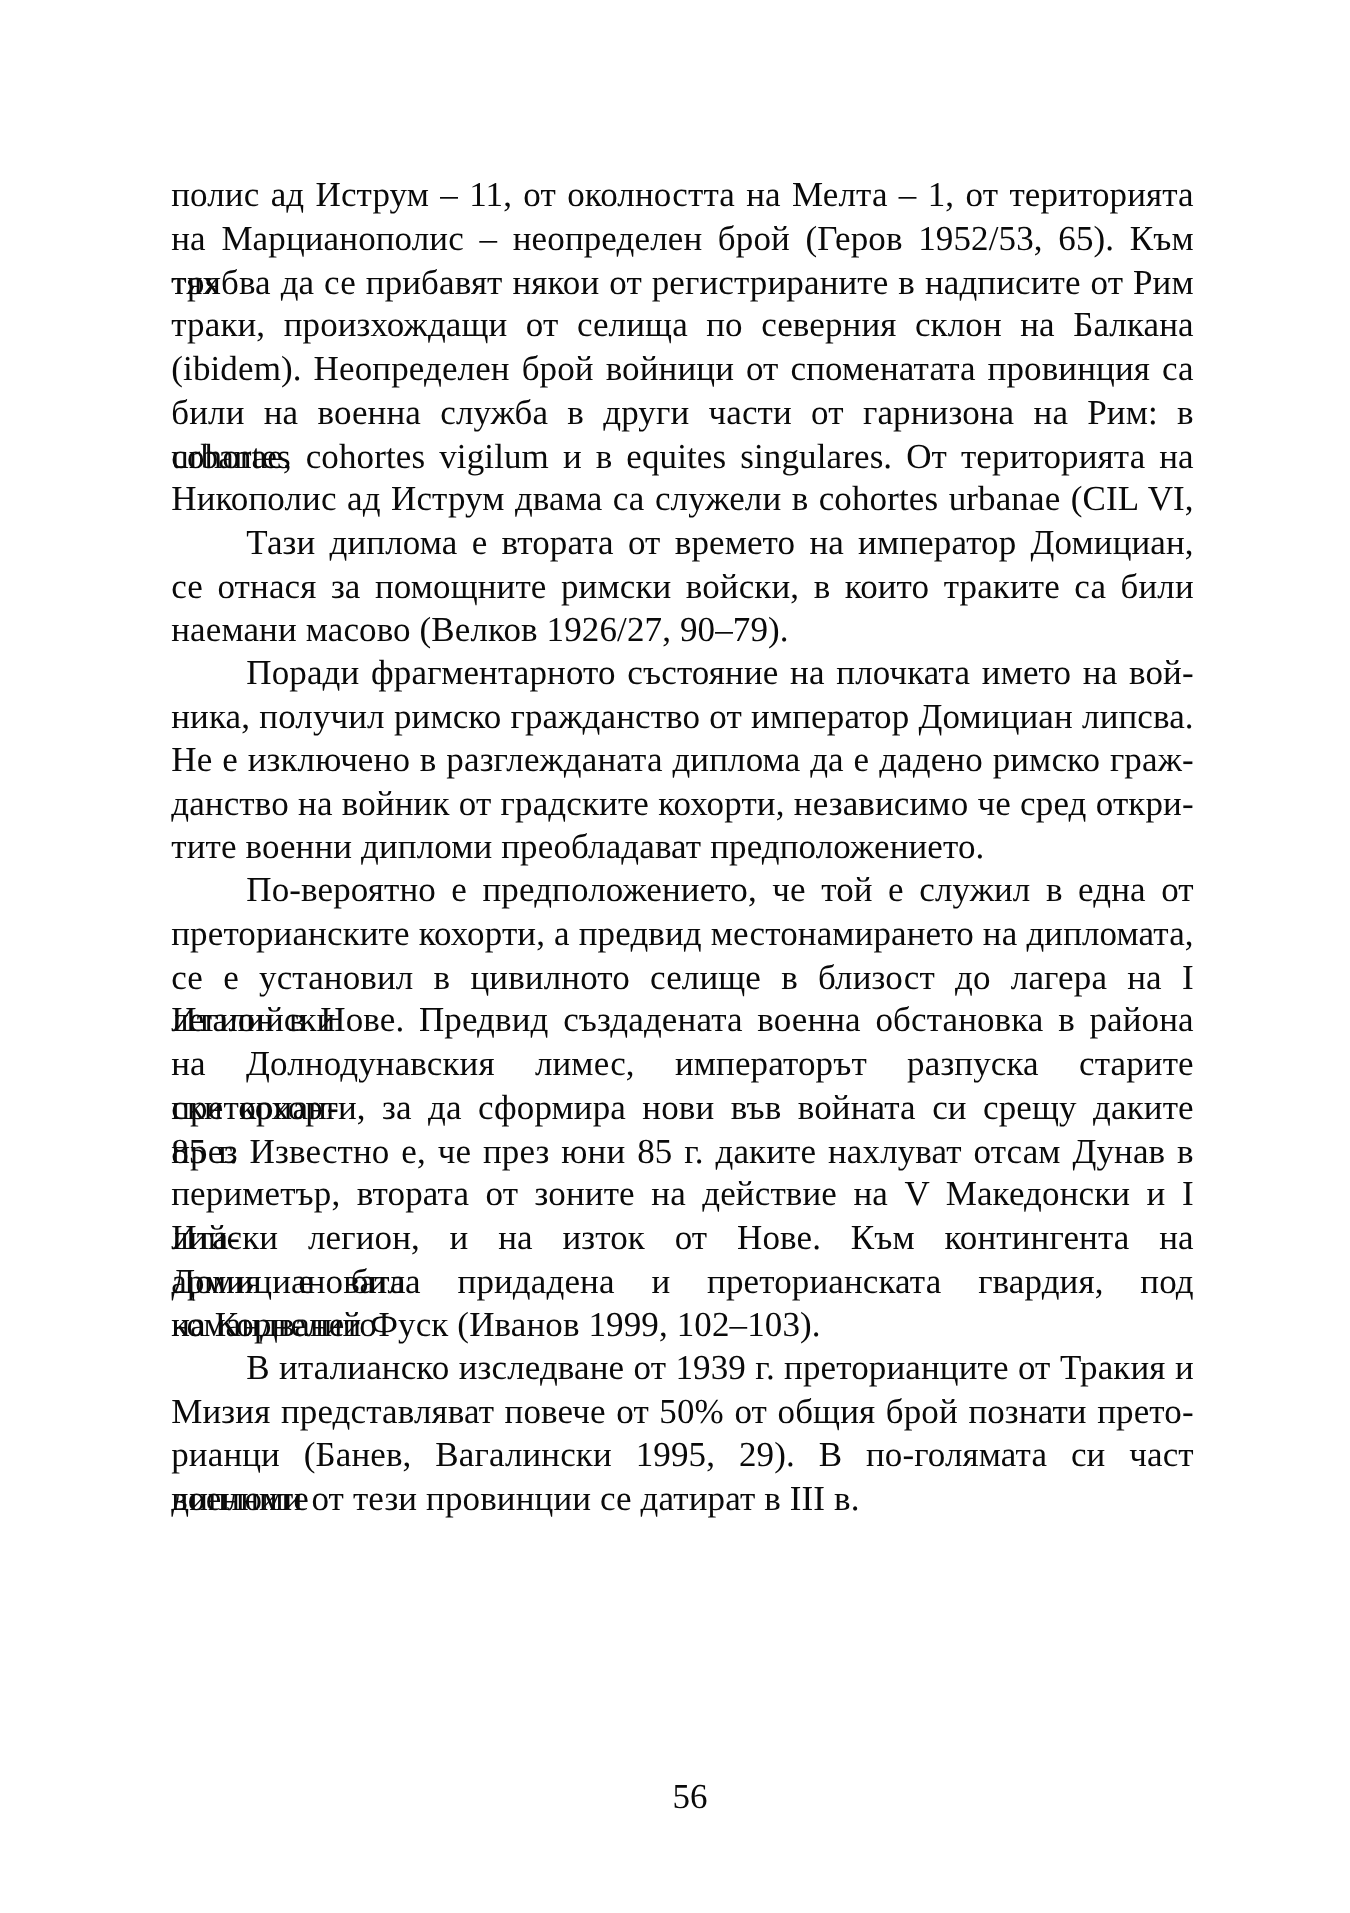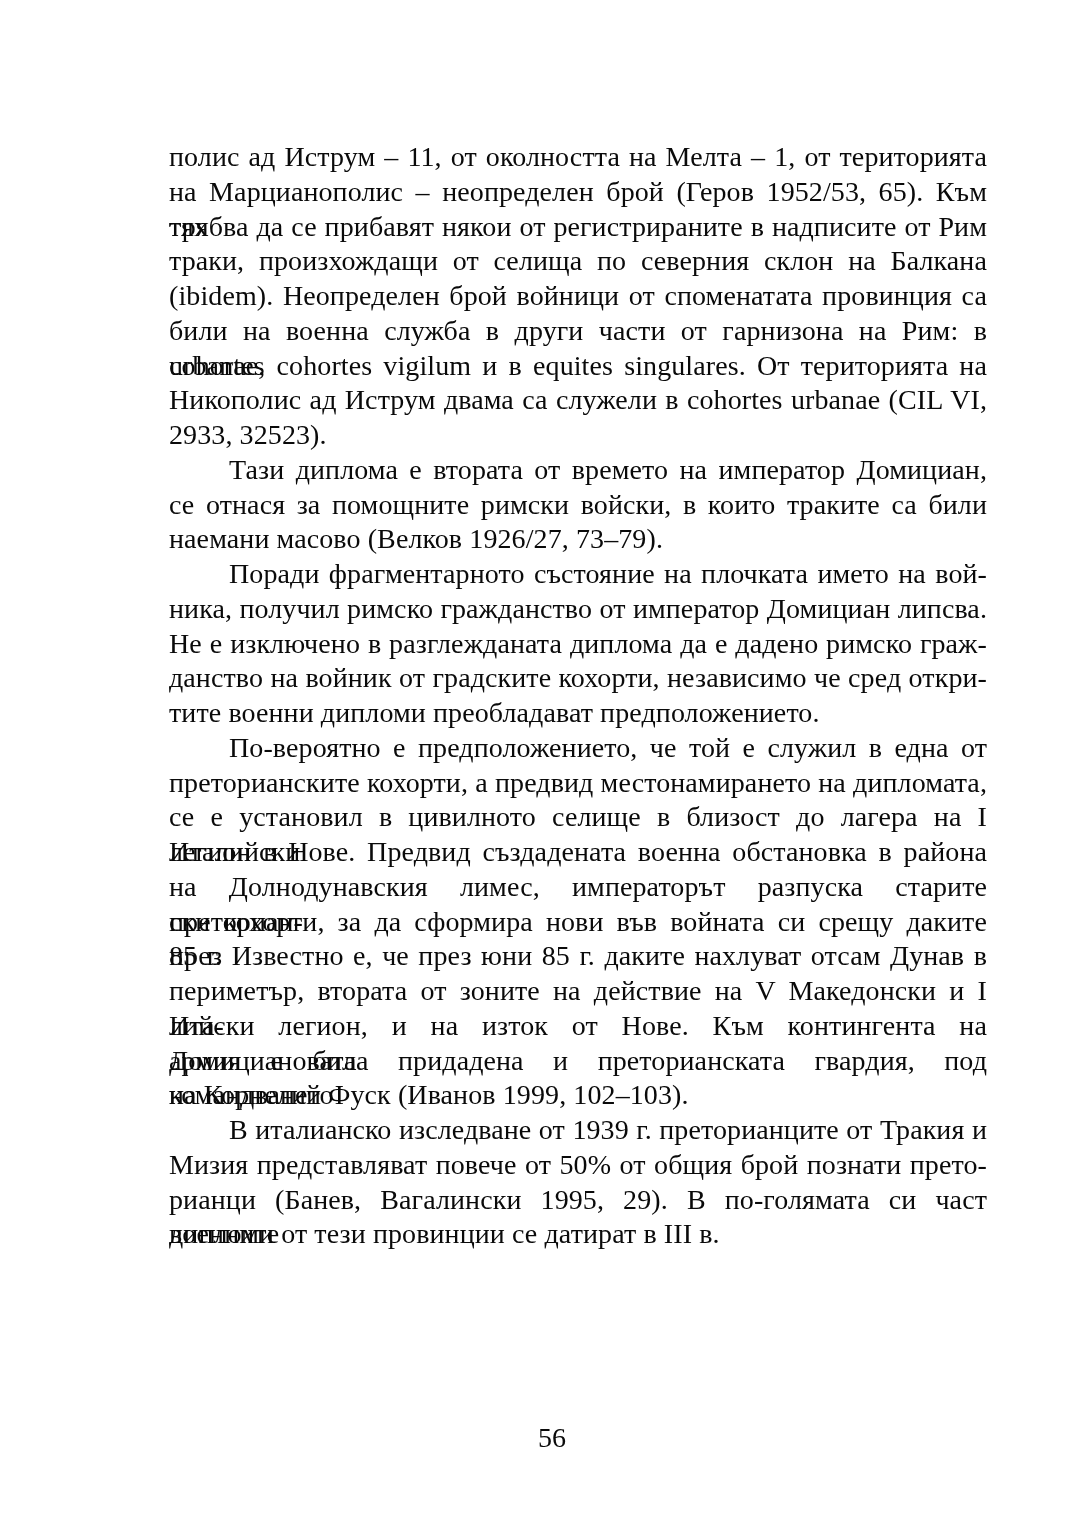--- a/index.html
+++ b/index.html
@@ -14,21 +14,20 @@
     background: #ffffff;
     overflow: hidden;
     font-family: "Liberation Serif", "DejaVu Serif", serif;
     color: #0a0a0a;
   }
   .text-block {
     position: absolute;
     left: 137px;
     top: 140px;
     width: 818px;
-    margin-left: 32px;
   }
   .line {
     font-size: 28px;
     line-height: 34.75px;
     height: 34.75px;
     text-align: justify;
     text-align-last: justify;
     letter-spacing: 0.1px;
   }
   .line.para-end {
@@ -54,24 +53,23 @@
 <div class="page">
   <div class="text-block">
       <div class="line">полис ад Иструм – 11, от околността на Мелта – 1,  от територията</div>
       <div class="line">на Марцианополис – неопределен брой (Геров 1952/53, 65). Към тях</div>
       <div class="line">трябва да се прибавят някои от регистрираните в надписите от Рим</div>
       <div class="line">траки, произхождащи от селища по северния склон на Балкана</div>
       <div class="line">(ibidem). Неопределен брой войници от споменатата провинция са</div>
       <div class="line">били на военна служба в други части от гарнизона на Рим: в cohortes</div>
       <div class="line">urbanae, cohortes vigilum и в equites singulares. От територията на</div>
       <div class="line">Никополис ад Иструм двама са служели в cohortes urbanae (CIL VI,</div>
-      <div class="line para-end">2933, 32523).</div>
       <div class="line indent">Тази диплома е втората от времето на император Домициан,</div>
       <div class="line">се отнася за помощните римски войски, в които траките са били</div>
-      <div class="line para-end">наемани масово (Велков 1926/27, 73–79).</div>
+      <div class="line para-end">наемани масово (Велков 1926/27, 90–79).</div>
       <div class="line indent">Поради фрагментарното състояние на плочката името на вой-</div>
       <div class="line">ника, получил римско гражданство от император Домициан липсва.</div>
       <div class="line">Не е изключено в разглежданата диплома да е дадено римско граж-</div>
       <div class="line">данство на войник от градските кохорти, независимо че сред откри-</div>
       <div class="line para-end">тите военни дипломи преобладават предположението.</div>
       <div class="line indent">По-вероятно е предположението, че той е служил в една от</div>
       <div class="line">преторианските кохорти, а предвид местонамирането на дипломата,</div>
       <div class="line">се е установил в цивилното селище в близост до лагера на I Италийски</div>
       <div class="line">легион в Нове. Предвид създадената военна обстановка в района</div>
       <div class="line">на Долнодунавския лимес, императорът разпуска старите преториан-</div>

